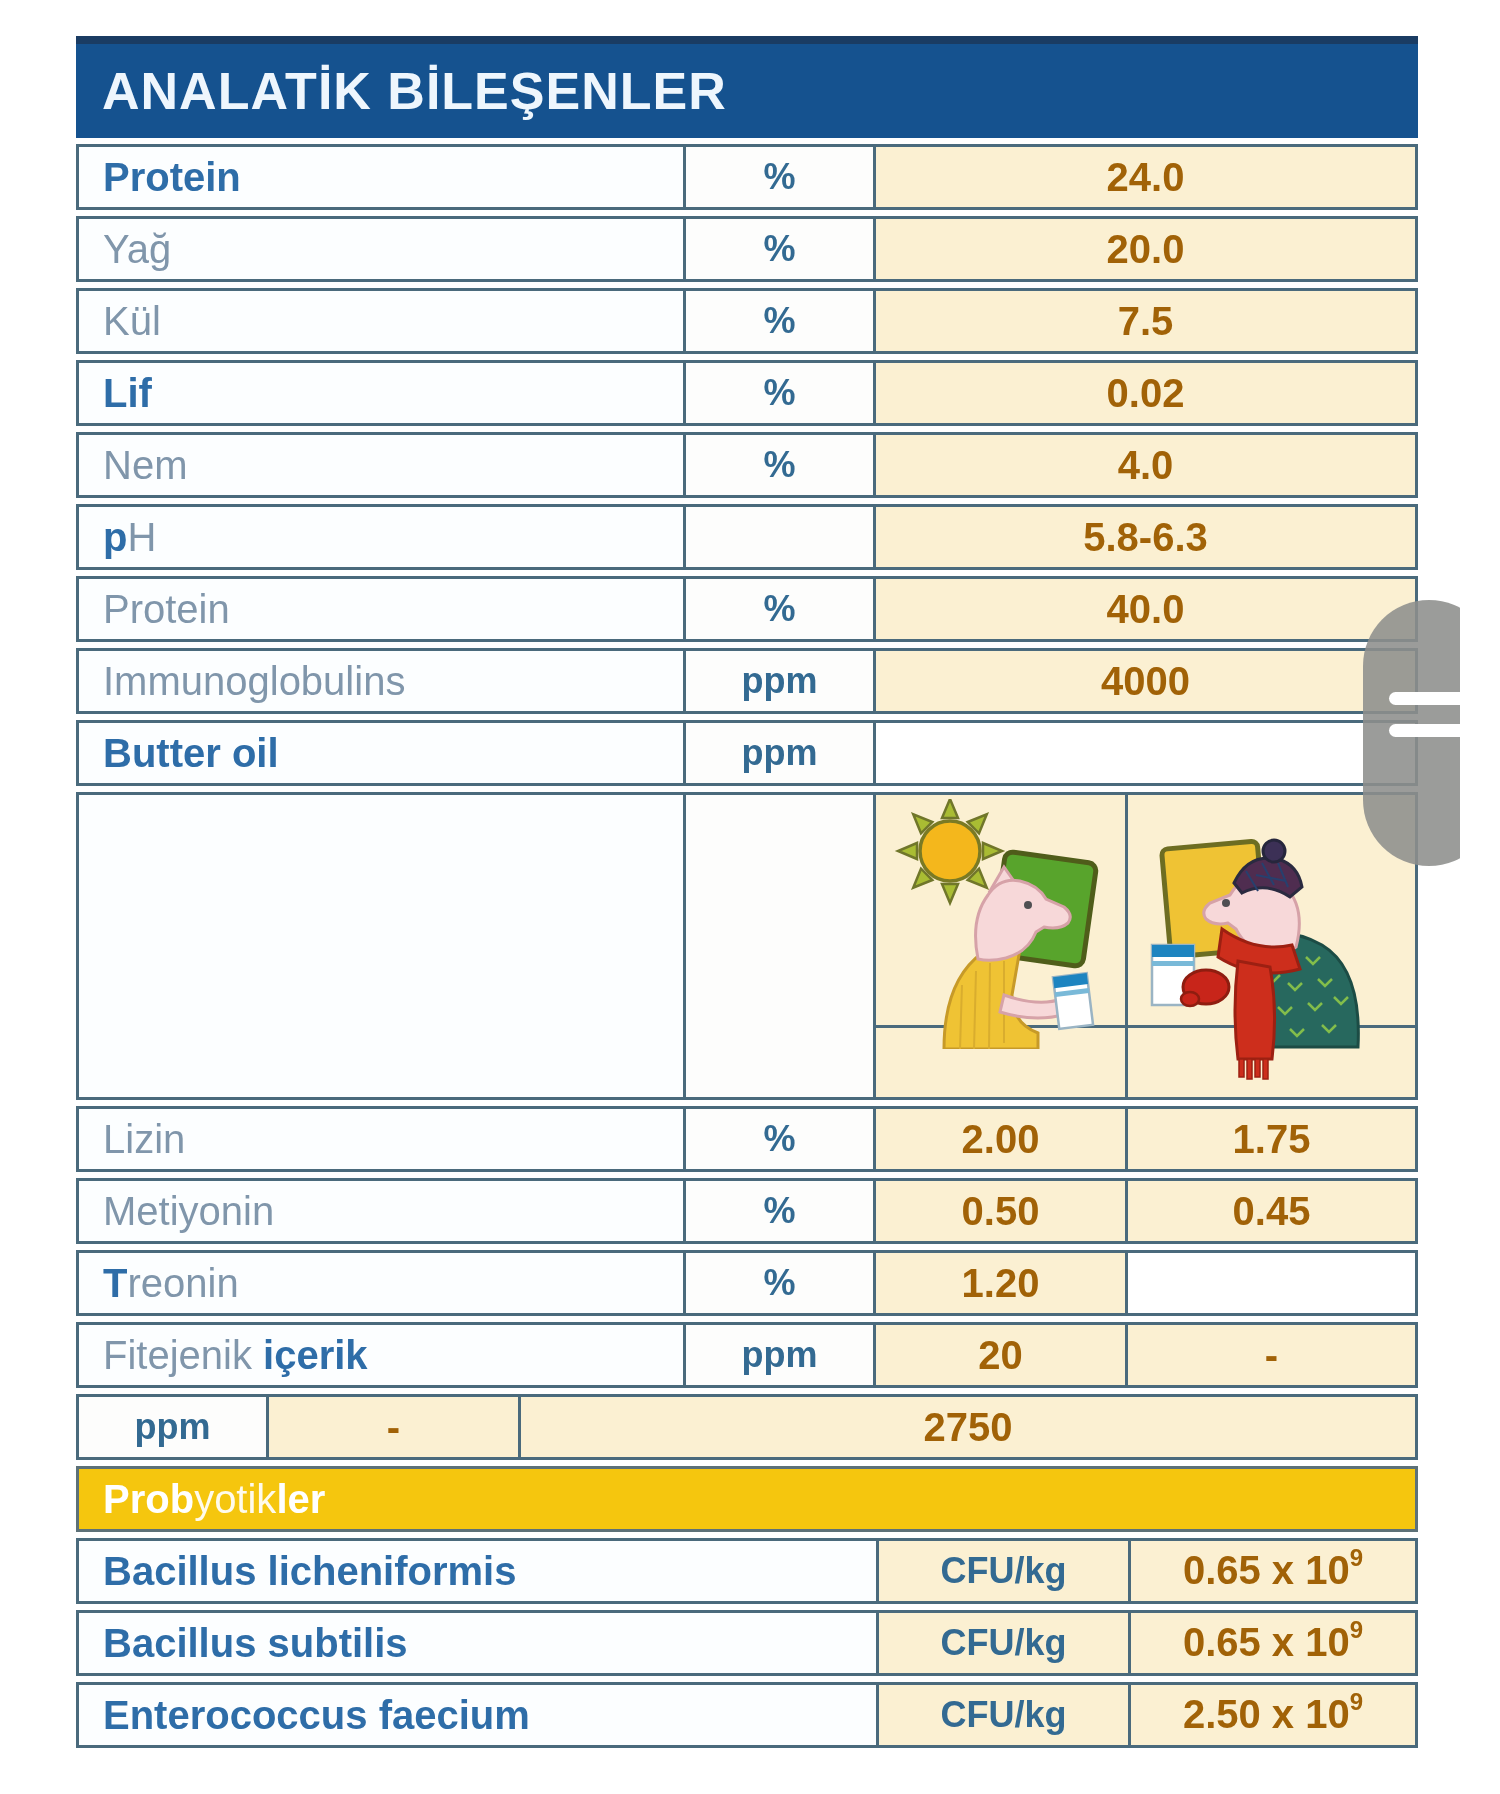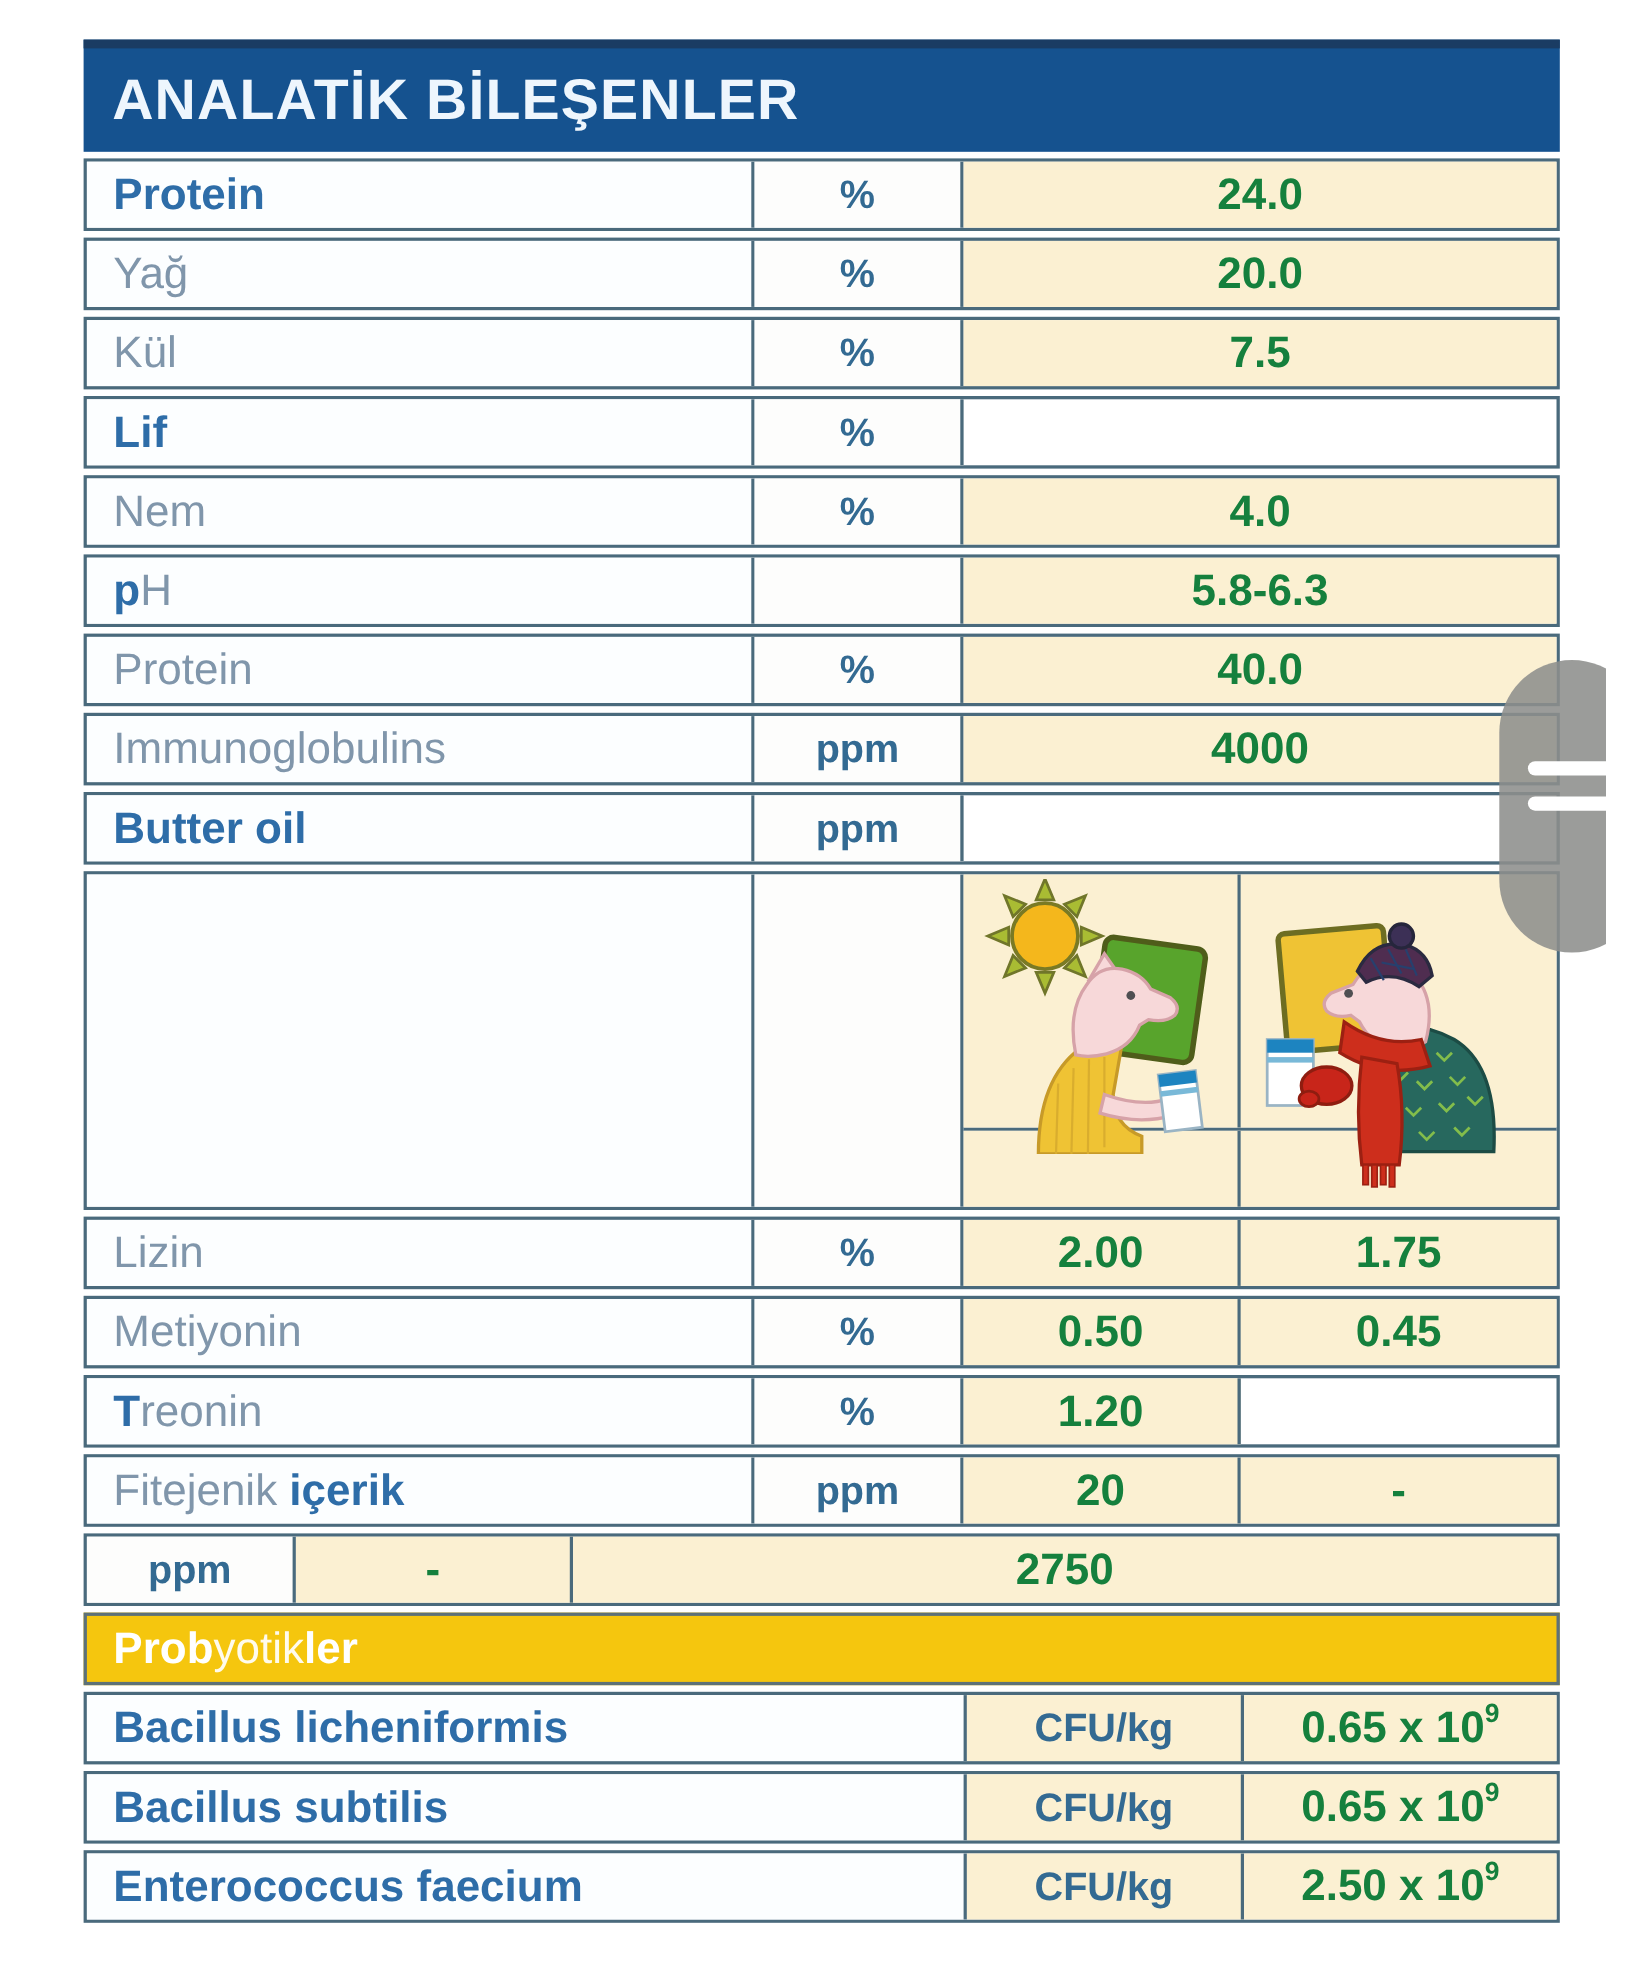--- a/index.html
+++ b/index.html
@@ -22,21 +22,21 @@
   .c-value { flex:1; justify-content:center; background:#fbf0d2; }
   .c-warm  { flex:0 0 252px; justify-content:center; background:#fbf0d2; border-right:3px solid #4a6a7c; }
   .c-cold  { flex:1; justify-content:center; background:#fbf0d2; }
   .c-plabel{ flex:0 0 800px; padding-left:24px; border-right:3px solid #4a6a7c; background:#fcfeff; }
   .c-punit { flex:0 0 252px; justify-content:center; background:#fbf0d2; border-right:3px solid #4a6a7c; }
 
   .lbl { font-size:40px; }
   .lbl .b { font-weight:700; color:#2e6da8; }
   .lbl .l { font-weight:400; color:#8096ab; }
   .unit-txt  { font-size:36px; font-weight:700; color:#336a92; }
-  .value-txt { font-size:40px; font-weight:700; color:#15803d; }
+  .value-txt { font-size:40px; font-weight:700; color:#a16207; }
   .value-txt sup { font-size:24px; position:relative; top:-4px; }
 
   
   .imgblock { display:flex; margin-top:6px; border:3px solid #4a6a7c; height:308px; background:#fff; }
   .i-label { flex:0 0 607px; border-right:3px solid #4a6a7c; background:#fcfeff; }
   .i-unit  { flex:0 0 190px; border-right:3px solid #4a6a7c; background:#fdfdfc; }
   .i-vals  { flex:1; position:relative; display:flex; flex-direction:column; }
   .i-top   { height:233px; display:flex; border-bottom:3px solid #4a6a7c; }
   .i-bottom{ flex:1; display:flex; }
   .i-warm  { flex:0 0 252px; background:#fbf0d2; border-right:3px solid #4a6a7c; }
@@ -101,20 +101,23 @@
       <div class="cell c-value">
           <span class="value-txt">7.5</span>
         </div>
     </div>
     <div class="row">
       <div class="cell c-label">
           <span class="lbl"><span class="b">Lif</span></span>
         </div>
       <div class="cell c-unit">
           <span class="unit-txt">%</span>
+        </div>
+      <div class="cell c-value">
+          <span class="value-txt">0.02</span>
         </div>
     </div>
     <div class="row">
       <div class="cell c-label">
           <span class="lbl"><span class="l">Nem</span></span>
         </div>
       <div class="cell c-unit">
           <span class="unit-txt">%</span>
         </div>
       <div class="cell c-value">

